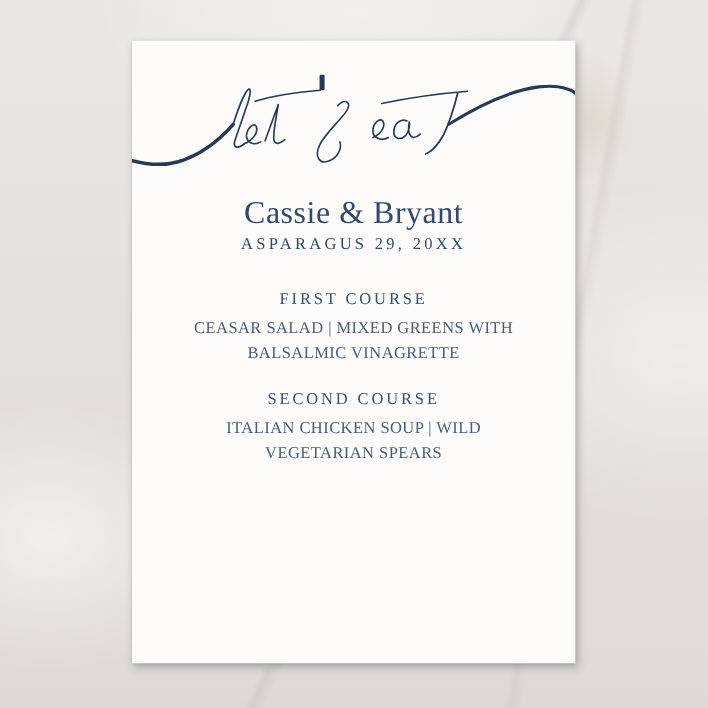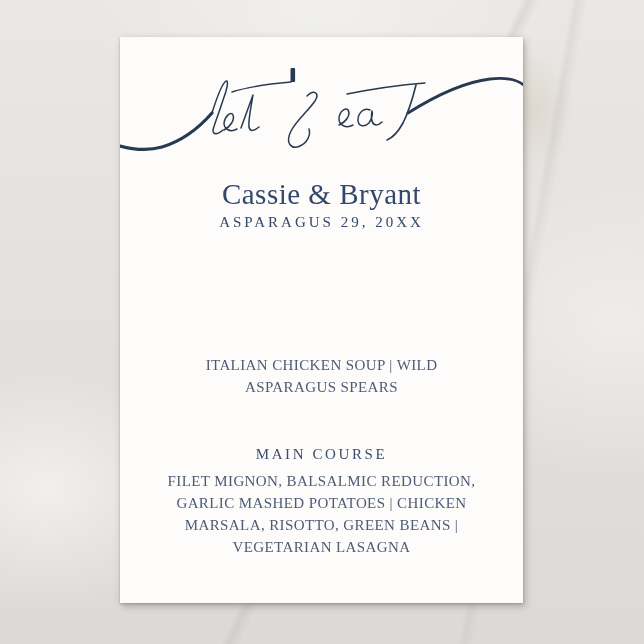--- a/index.html
+++ b/index.html
@@ -111,28 +111,27 @@
 
       <path d="M296,48 C293,60 288,76 283,86 C278,95 272,101 267,103" stroke-width="1.6"></path>
       <path d="M227,57 C252,52 280,48 305,46" stroke-width="1.4"></path>
 
       <path d="M288,76 C315,59 345,45 370,42 C388,40 400,44 406,50" stroke-width="2.8"></path>
     </svg>
 
     <div class="txt names">Cassie &amp; Bryant</div>
     <div class="txt date">ASPARAGUS 29, 20XX</div>
 
+    <section class="course course-1">
+      <h2 class="course-title">FIRST COURSE</h2>
+      <div class="course-line">CEASAR SALAD | MIXED GREENS WITH</div>
+      <div class="course-line">BALSALMIC VINAGRETTE</div>
+    </section>
 
     <section class="course course-2">
+      <h2 class="course-title">SECOND COURSE</h2>
       <div class="course-line">ITALIAN CHICKEN SOUP | WILD</div>
-      <div class="course-line">ASPARAGUS SPEARS</div>
+      <div class="course-line">VEGETARIAN SPEARS</div>
     </section>
 
-    <section class="course course-3">
-      <h2 class="course-title">MAIN COURSE</h2>
-      <div class="course-line">FILET MIGNON, BALSALMIC REDUCTION,</div>
-      <div class="course-line">GARLIC MASHED POTATOES | CHICKEN</div>
-      <div class="course-line">MARSALA, RISOTTO, GREEN BEANS |</div>
-      <div class="course-line">VEGETARIAN LASAGNA</div>
-    </section>
 
   </div>
 </div>
 
 </body></html>

